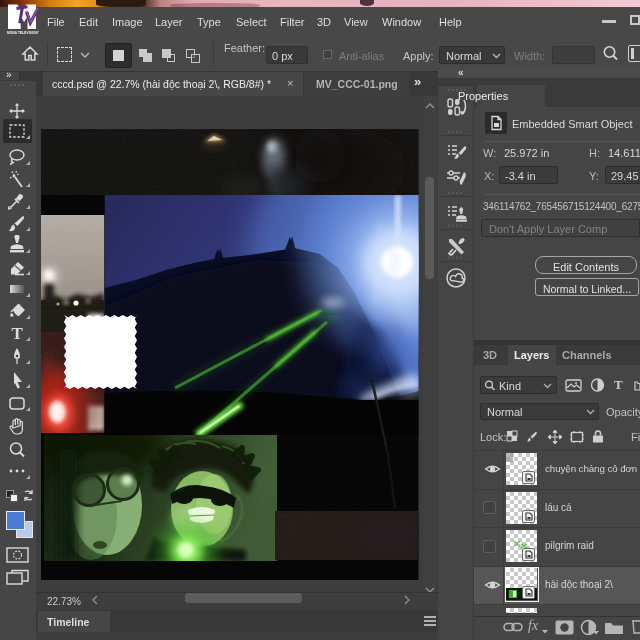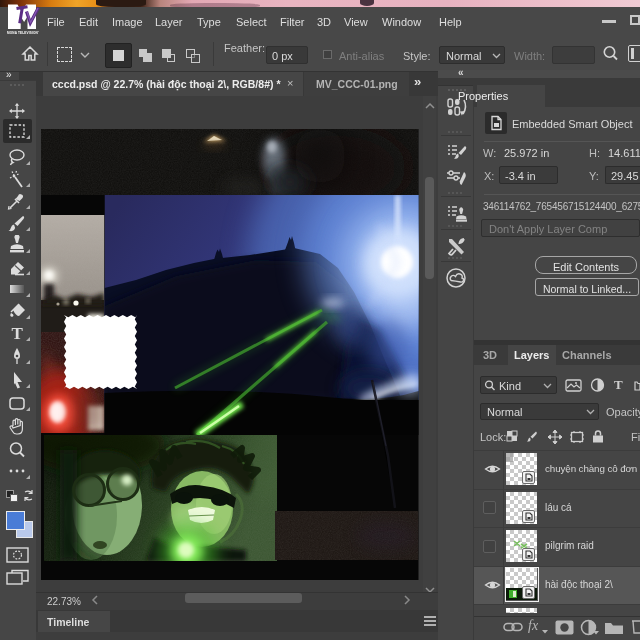--- a/index.html
+++ b/index.html
@@ -57,41 +57,41 @@
 <div class="abs" style="left:162px;top:49px;width:9px;height:9px;background:#c9c9c9"></div>
 <div class="abs" style="left:167px;top:54px;width:8px;height:8px;border:1.3px solid #c9c9c9"></div>
 <div class="abs" style="left:186px;top:49px;width:9px;height:9px;border:1.3px solid #c9c9c9"></div>
 <div class="abs" style="left:191px;top:54px;width:9px;height:9px;border:1.3px solid #c9c9c9;background:#48484888"></div>
 <div class="abs" style="left:213px;top:42px;width:1px;height:24px;background:#3a3a3a"></div>
 <div class="t" style="left:224px;top:42px;color:#c6c6c6">Feather:</div>
 <div class="abs" style="left:266px;top:46px;width:42px;height:18px;background:#393939;border:1px solid #303030;border-radius:2px"></div>
 <div class="t" style="left:272px;top:50px;color:#dadada">0 px</div>
 <div class="abs" style="left:323px;top:50px;width:9px;height:9px;border:1px solid #6a6a6a;background:#3f3f3f"></div>
 <div class="t" style="left:339px;top:50px;color:#7f7f7f">Anti-alias</div>
-<div class="t" style="left:403px;top:50px;color:#c6c6c6">Style:</div>
+<div class="t" style="left:403px;top:50px;color:#c6c6c6">Apply:</div>
 <div class="abs" style="left:439px;top:46px;width:66px;height:18px;background:#393939;border:1px solid #2d2d2d;border-radius:2px"></div>
 <div class="t" style="left:446px;top:50px;color:#dadada">Normal</div>
 <svg class="abs" style="left:491px;top:52px" width="11" height="8">
       <path d="M2,2 L5.5,5.5 L9,2" stroke="#b8b8b8" stroke-width="1.3" fill="none"></path>
     </svg>
 <div class="t" style="left:514px;top:50px;color:#7f7f7f">Width:</div>
 <div class="abs" style="left:552px;top:46px;width:43px;height:18px;background:#3d3d3d;border:1px solid #333;border-radius:2px"></div>
 <svg class="abs" style="left:601px;top:44px" width="20" height="20">
       <circle cx="8.5" cy="8" r="5.2" fill="none" stroke="#d4d4d4" stroke-width="1.6"></circle>
       <path d="M12.5,12 L16,15.5" stroke="#d4d4d4" stroke-width="1.8"></path>
     </svg>
 <div class="abs" style="left:628px;top:45px;width:14px;height:17px;border:1.5px solid #d0d0d0;border-radius:2px"></div>
 <div class="abs" style="left:631px;top:48px;width:3px;height:11px;background:#d0d0d0"></div>
 </div>
 
 <div class="abs" style="left:0;top:72px;width:438px;height:24px;background:#383838"></div>
 <div class="abs" style="left:0;top:72px;width:19px;height:24px;background:#444"></div>
 <div class="t" style="left:6px;top:69px;font-size:10px;color:#e8e8e8;letter-spacing:-1px">»</div>
 <div class="abs" style="left:43px;top:72px;width:260px;height:24px;background:#464646"></div>
-<div class="t" style="left:52px;top:78px;font-weight:bold;color:#ececec;font-size:10.5px">cccd.psd @ 22.7% (hài độc thoại 2\, RGB/8#) *</div>
+<div class="t" style="left:52px;top:78px;font-weight:normal;color:#ececec;font-size:10.5px">cccd.psd @ 22.7% (hài độc thoại 2\, RGB/8#) *</div>
 <div class="t" style="left:287px;top:77px;color:#c0c0c0;font-size:11px">×</div>
 <div class="abs" style="left:304px;top:72px;width:105px;height:24px;background:#3e3e3e"></div>
 <div class="t" style="left:316px;top:78px;font-weight:bold;color:#b4b4b4;font-size:10.5px">MV_CCC-01.png</div>
 <div class="t" style="left:414px;top:74px;font-size:13px;font-weight:bold;color:#e0e0e0;letter-spacing:-2px">»</div>
 
 <div class="abs" style="left:0;top:80px;width:36px;height:560px;background:#464646;border-top:1px solid #3a3a3a"></div>
 <div class="abs" style="left:10px;top:84px;width:16px;height:2px;background:repeating-linear-gradient(90deg,#5c5c5c 0 2px,transparent 2px 4px)"></div>
 <div id="toolbar">
     <svg class="abs" style="left:7px;top:101px" width="20" height="20">
       <path d="M10,4 V16 M4,10 H16" stroke="#dcdcdc" stroke-width="1.3" fill="none"></path>

